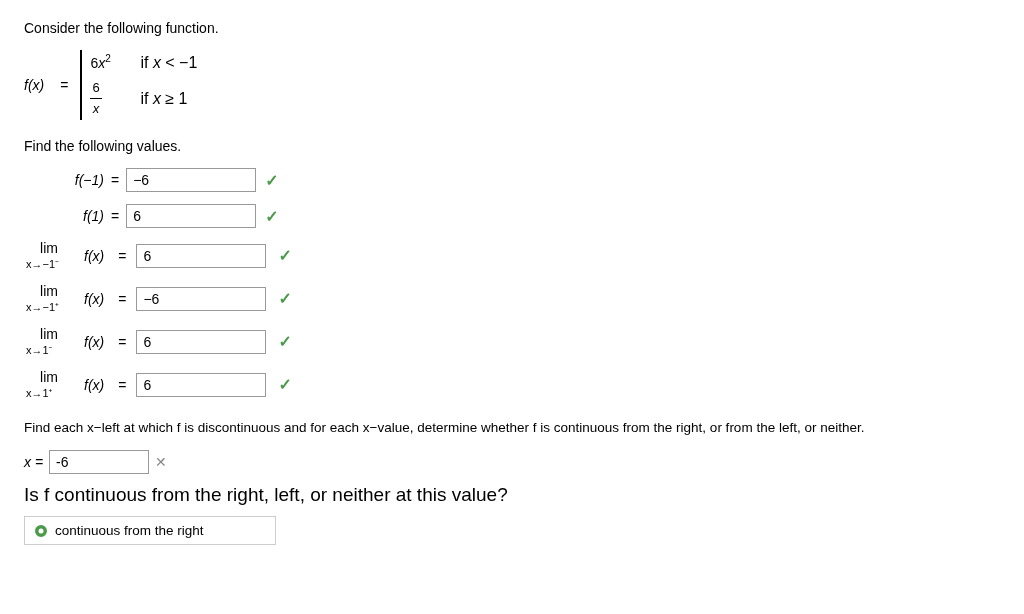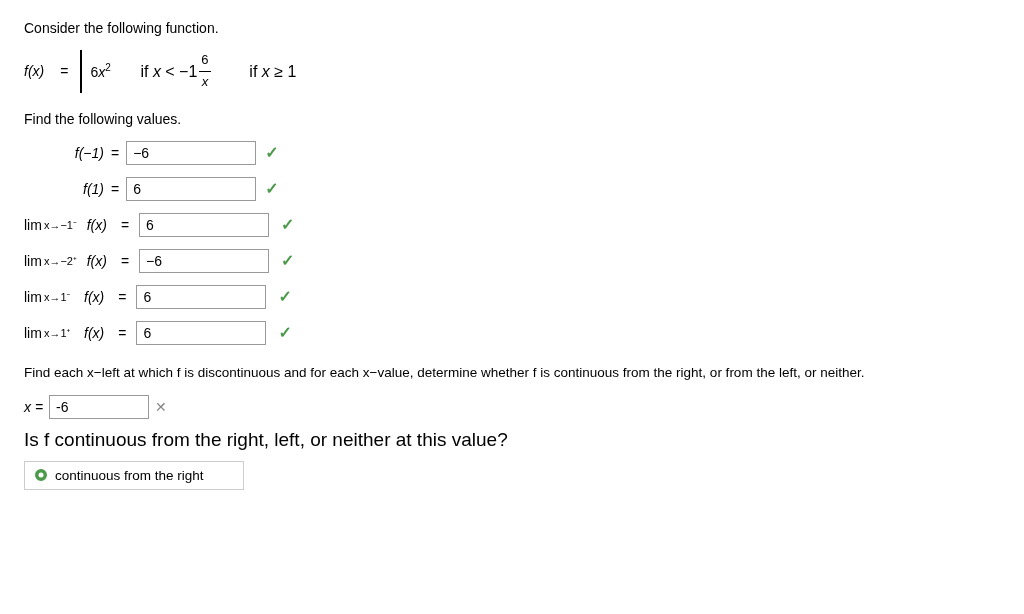--- a/index.html
+++ b/index.html
@@ -24,20 +24,21 @@
     }
     .fx-label {
       font-style: italic;
       margin-right: 4px;
     }
     .equals {
       margin: 0 6px;
     }
     .piecewise {
       display: inline-flex;
+      flex-direction: column;
       border-left: 2px solid #000;
       padding-left: 8px;
       gap: 2px;
       position: relative;
     }
     .piecewise-row {
       display: flex;
       align-items: center;
       gap: 10px;
       line-height: 1.6;
@@ -140,21 +141,21 @@
     .continuous-question {
       font-size: 19px;
       margin-bottom: 10px;
     }
     .radio-option {
       display: flex;
       align-items: center;
       gap: 8px;
       border: 1px solid #ccc;
       padding: 6px 10px;
-      width: 220px;
+      width: 252px;
       background: #fff;
     }
     .radio-circle {
       width: 12px;
       height: 12px;
       border-radius: 50%;
       border: 2px solid #4a9a4a;
       background: #4a9a4a;
       display: inline-block;
       position: relative;
@@ -169,20 +170,21 @@
       height: 5px;
       border-radius: 50%;
       background: #fff;
     }
     .radio-label {
       font-size: 13.5px;
     }
     
     .lim-container {
       display: inline-flex;
+      flex-direction: column;
       align-items: center;
       font-size: 14px;
       min-width: 50px;
     }
     .lim-word {
       font-size: 14px;
     }
     .lim-sub {
       font-size: 11px;
       align-self: flex-start;
@@ -237,21 +239,21 @@
   </div>
   <span class="lim-fx"><i>f</i>(<i>x</i>)</span>
   <span class="value-equals">=</span>
   <input class="value-input" type="text" value="6" style="">
   <span class="checkmark">✓</span>
 </div>
 
 <div class="lim-row">
   <div class="lim-container">
     <span class="lim-word">lim</span>
-    <span class="lim-sub">x→−2⁺</span>
+    <span class="lim-sub">x→−1⁺</span>
   </div>
   <span class="lim-fx"><i>f</i>(<i>x</i>)</span>
   <span class="value-equals">=</span>
   <input class="value-input" type="text" value="−6" style="">
   <span class="checkmark">✓</span>
 </div>
 
 <div class="lim-row">
   <div class="lim-container">
     <span class="lim-word">lim</span>

